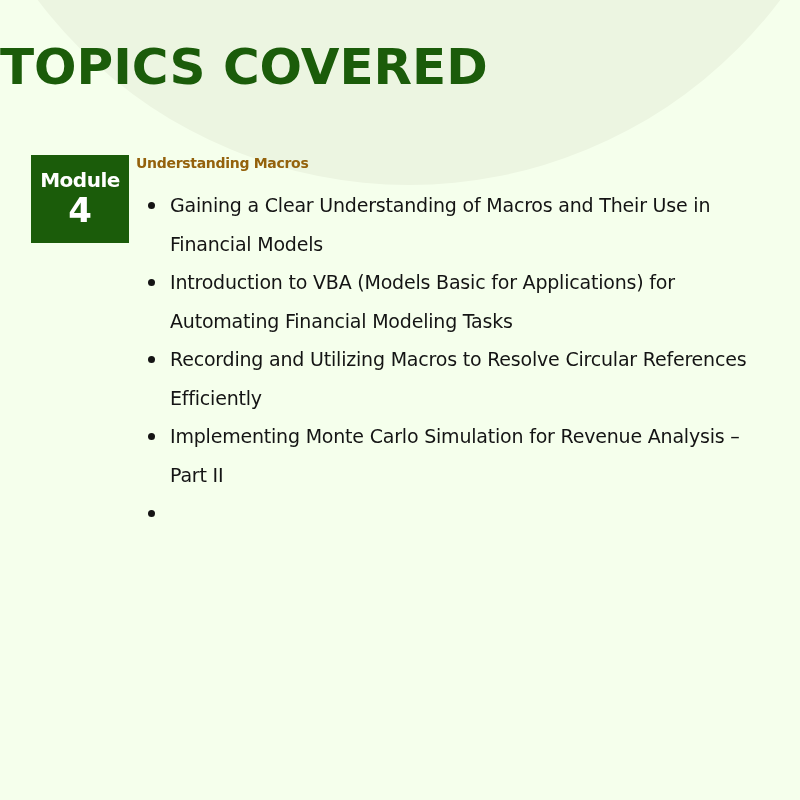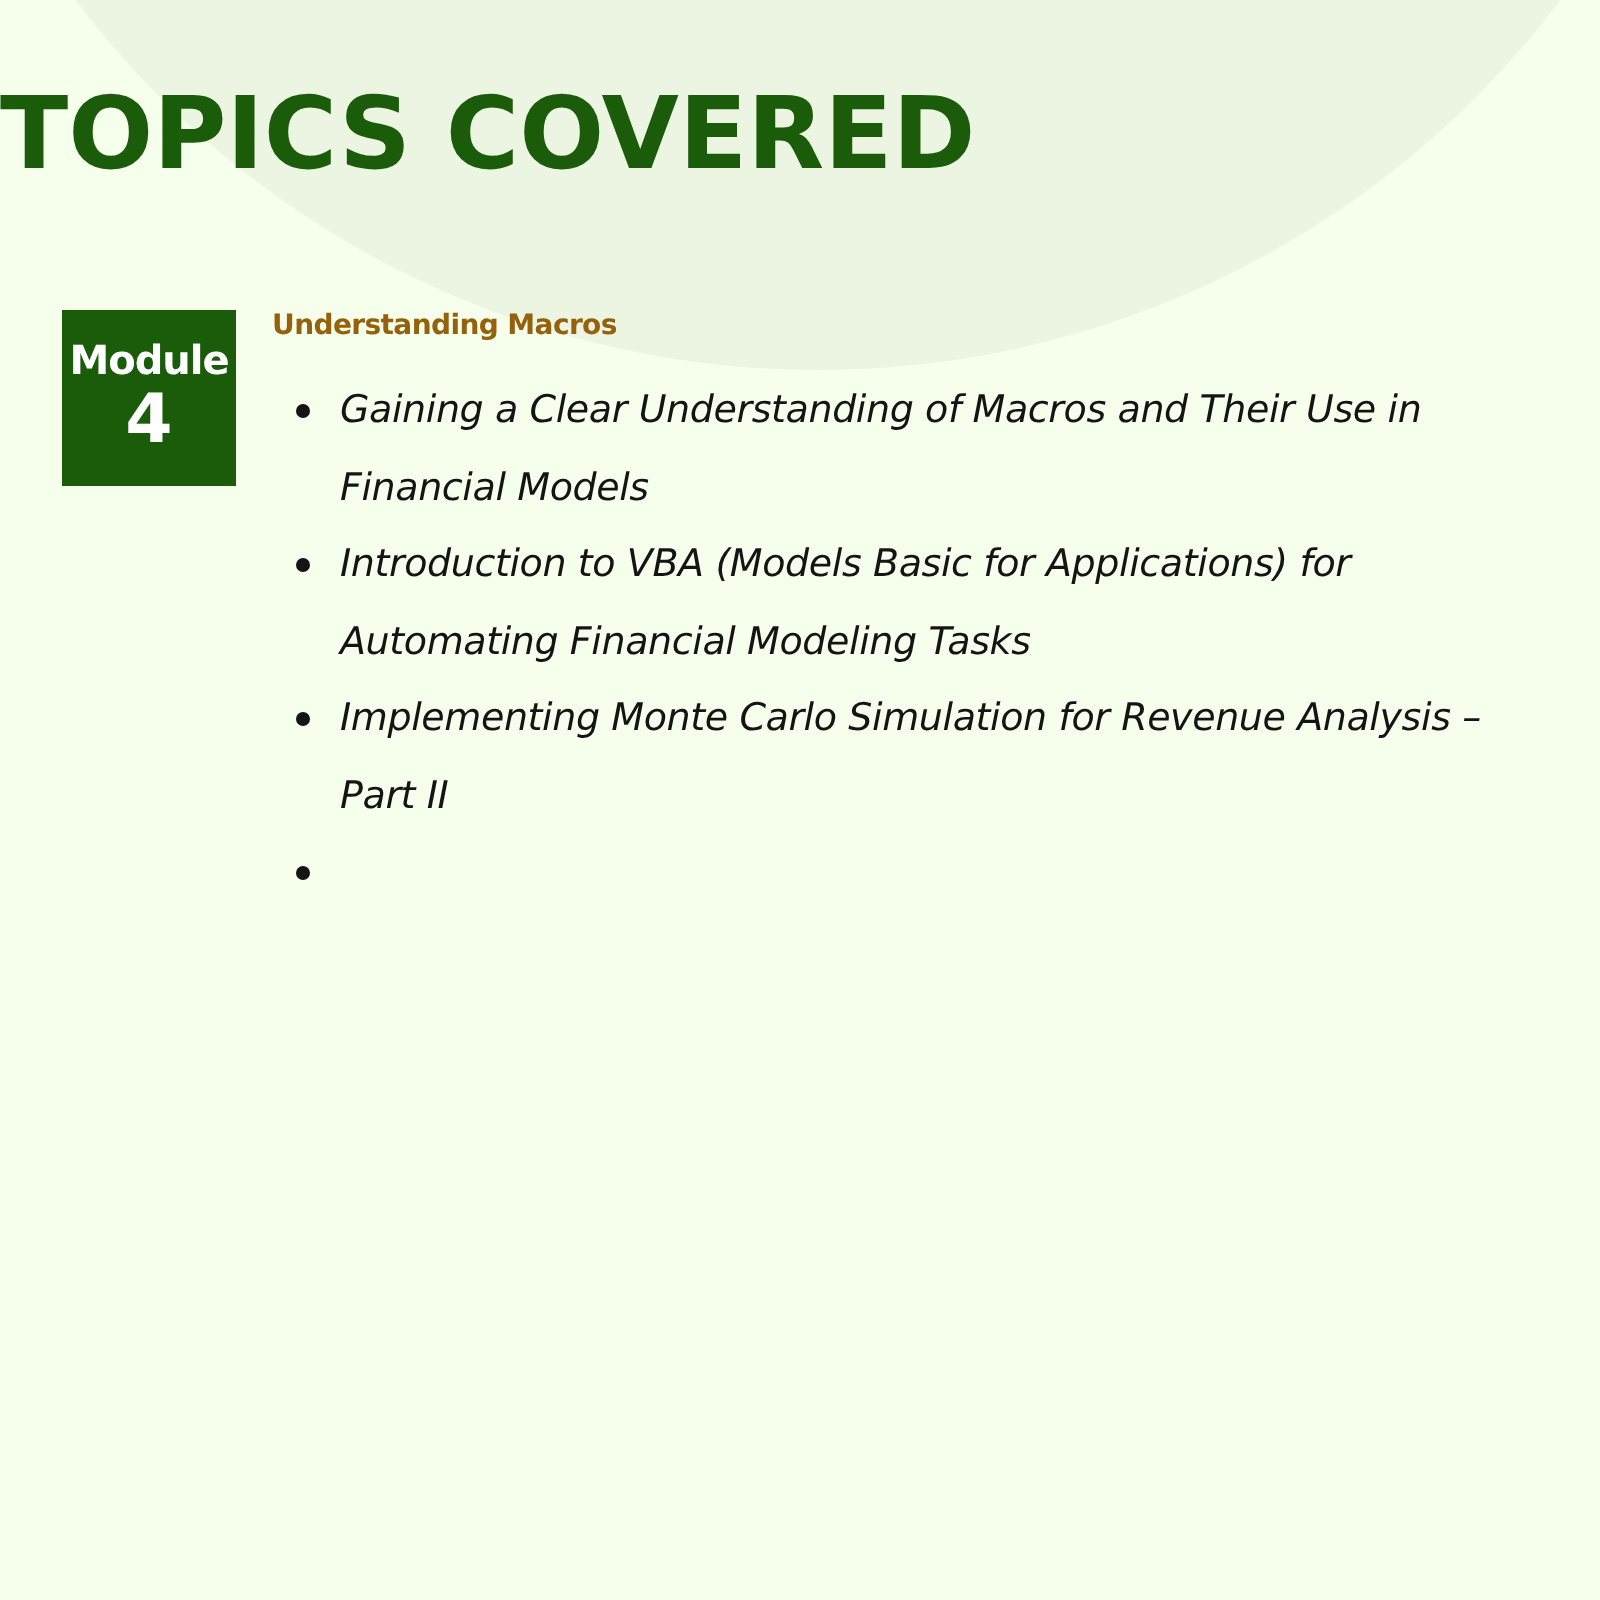--- a/index.html
+++ b/index.html
@@ -16,21 +16,21 @@
       background: #ecf5e1;
     }
     .title {
       position: absolute; left: 0; top: 38px; width: 800px;
       font-family: "DejaVu Sans", sans-serif;
       font-weight: bold; font-size: 50px; letter-spacing: 0px;
       color: #1b5c0a;
     }
     .module-box {
       position: absolute; left: 31px; top: 155px;
-      width: 87px; height: 88px;
+      width: 98px; height: 88px;
       background: #1b5c0a; color: #ffffff;
       text-align: center;
       font-family: "DejaVu Sans", sans-serif; font-weight: bold;
     }
     .module-label { font-size: 20px; margin-top: 14px; line-height: 22px; letter-spacing: -0.5px; }
     .module-num { font-size: 34px; line-height: 38px; }
     .section-title {
       position: absolute; left: 136px; top: 155px;
       font-family: "DejaVu Sans", sans-serif; font-weight: bold;
       font-size: 14px; color: #94620c; letter-spacing: -0.3px;
@@ -38,21 +38,20 @@
     .topics {
       position: absolute; left: 148px; top: 186px; width: 620px;
       margin: 0; padding: 0; list-style: none;
     }
     .topics li {
       position: relative;
       padding-left: 22px;
       font-family: "DejaVu Sans", sans-serif;
       font-size: 19px; line-height: 38.5px; color: #141414;
       letter-spacing: -0.2px;
-      font-style: italic;
     }
     .topics li .bullet {
       position: absolute; left: 0; top: 16px;
       width: 7px; height: 7px; border-radius: 50%;
       background: #141414;
     }
   </style>
 </head>
 <body>
 
@@ -63,15 +62,16 @@
 <div class="module-box">
   <div class="module-label">Module</div>
   <div class="module-num">4</div>
 </div>
 
 <div class="section-title">Understanding Macros</div>
 
 <ul class="topics">
   <li><span class="bullet"></span><span>Gaining a Clear Understanding of Macros and Their Use in Financial Models</span></li>
   <li><span class="bullet"></span><span>Introduction to VBA (Models Basic for Applications) for Automating Financial Modeling Tasks</span></li>
+  <li><span class="bullet"></span><span>Recording and Utilizing Macros to Resolve Circular References Efficiently</span></li>
   <li><span class="bullet"></span><span>Implementing Monte Carlo Simulation for Revenue Analysis – Part II</span></li>
   <li><span class="bullet"></span></li>
 </ul>
 
 </body></html>

